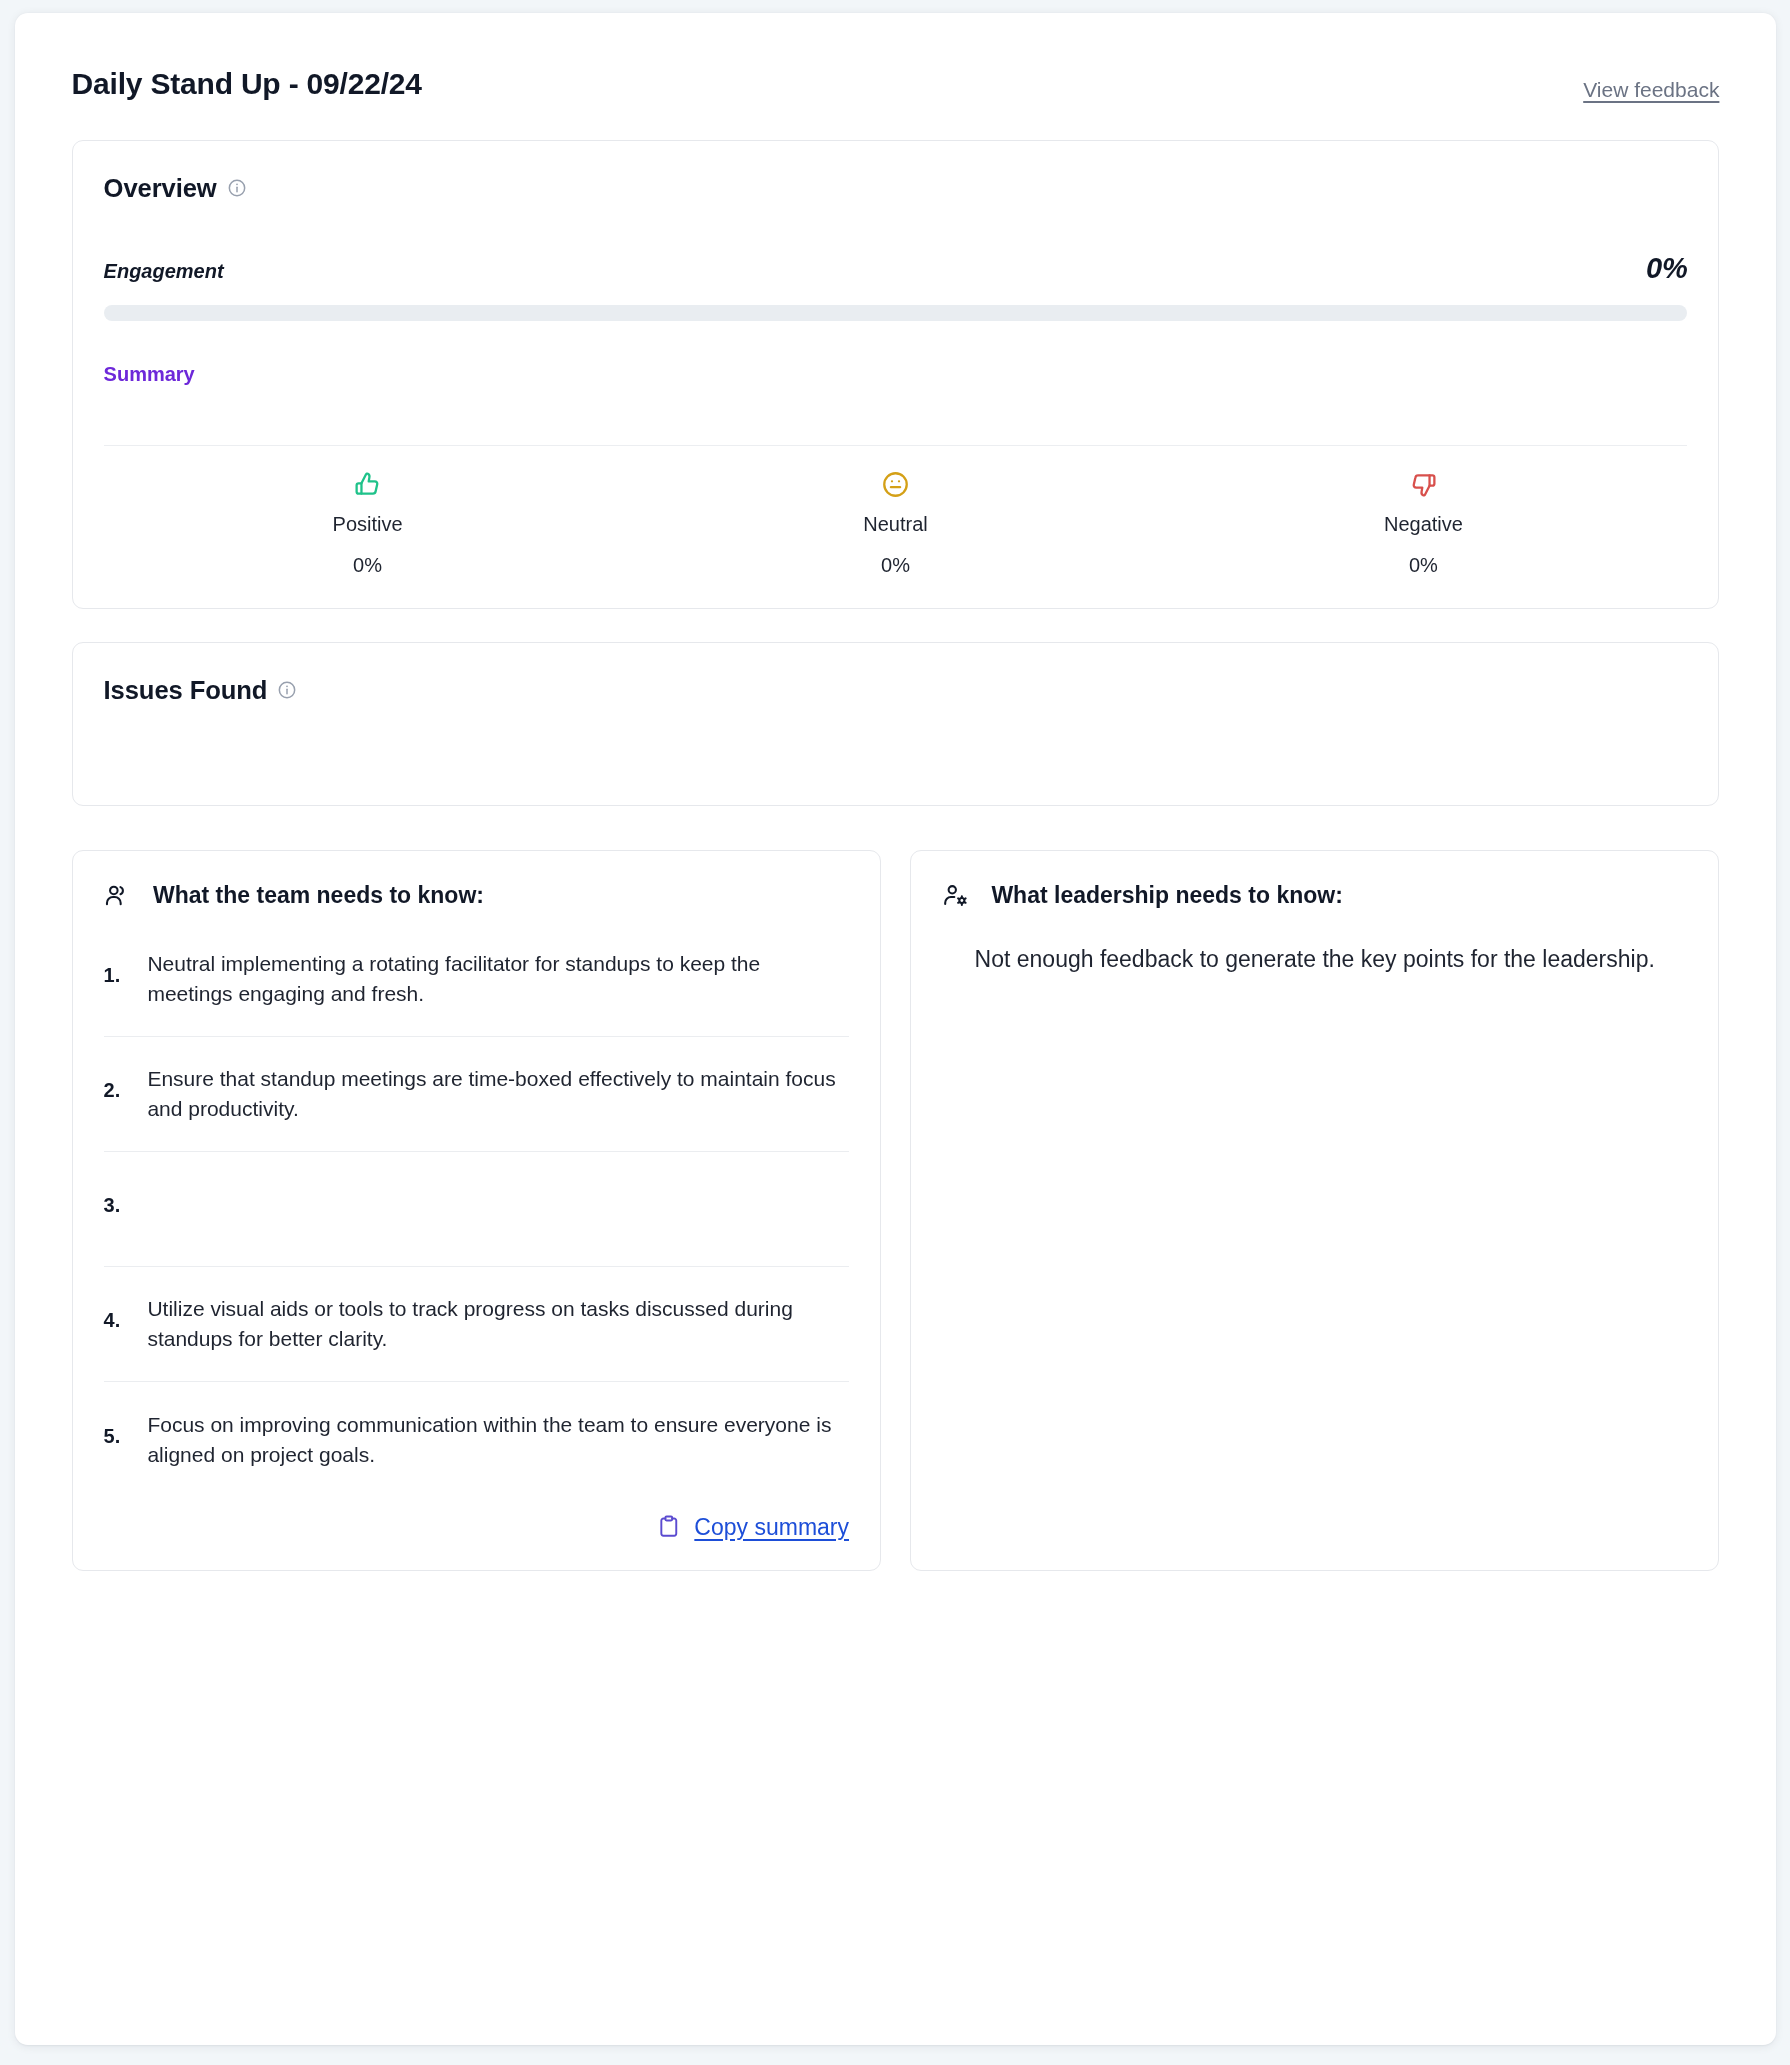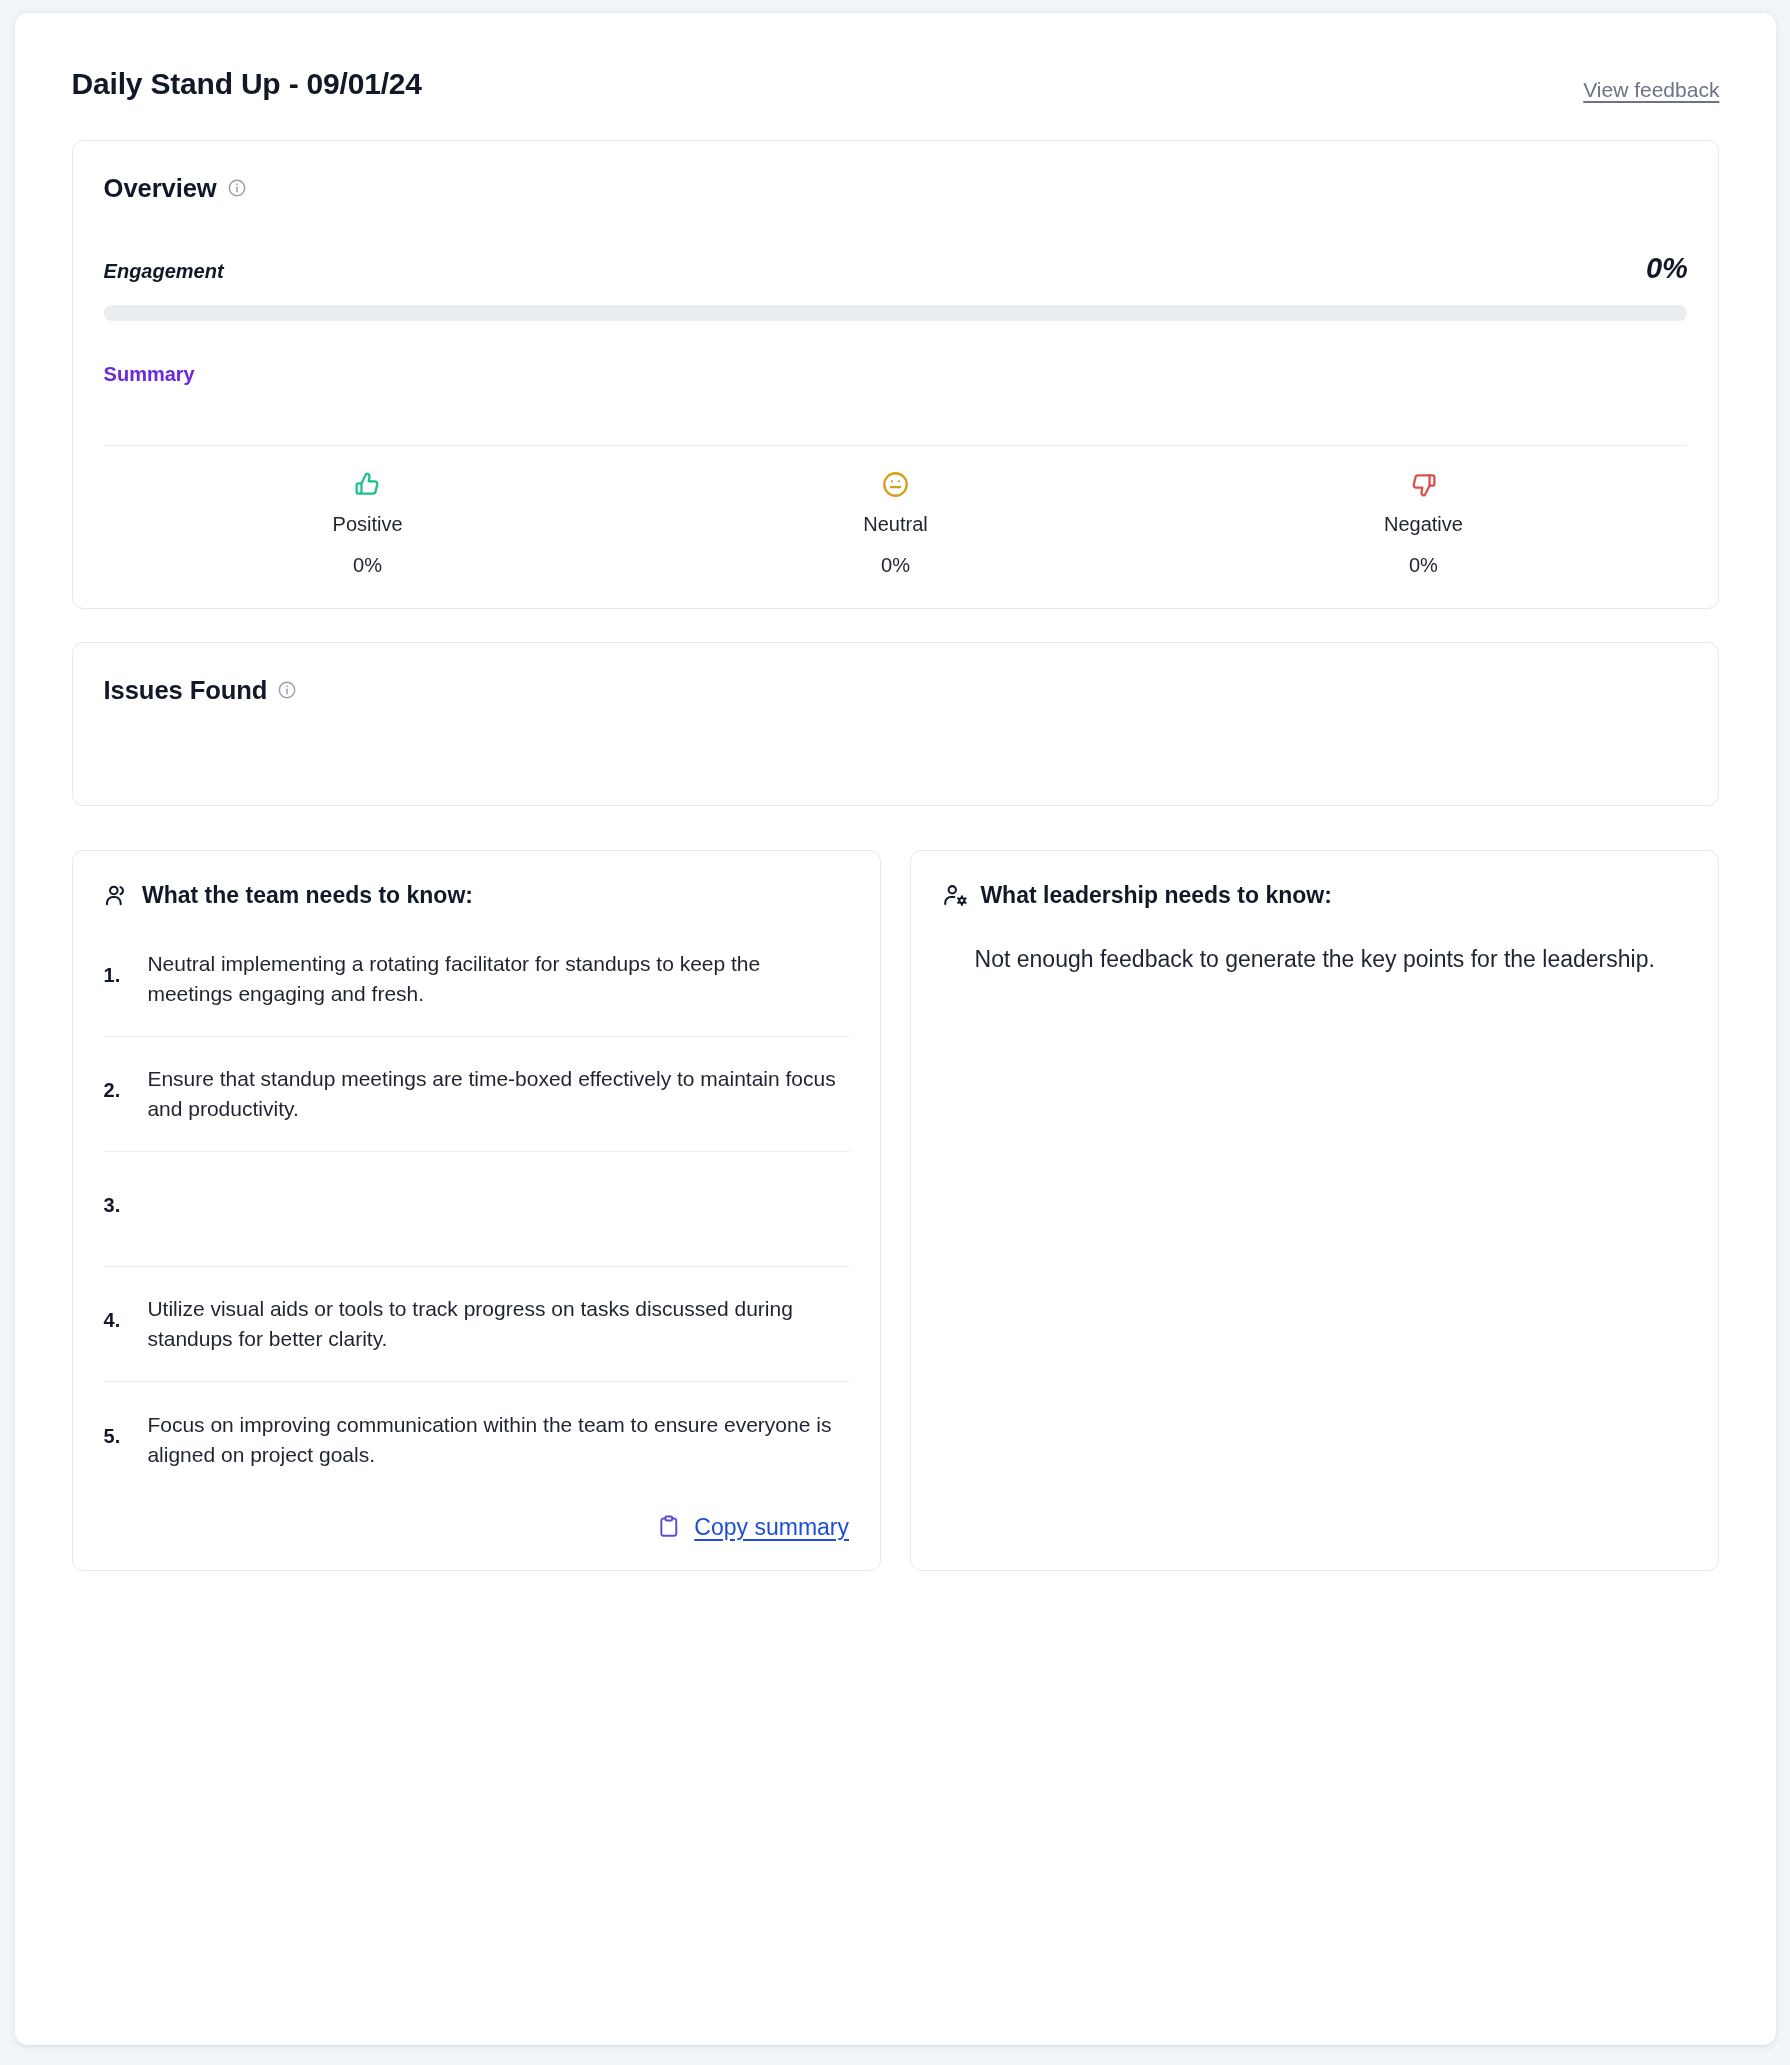--- a/index.html
+++ b/index.html
@@ -183,21 +183,21 @@
   .col-panel {
     flex: 1 1 0;
     padding: 31px 31px 24px 31px;
     display: flex;
     flex-direction: column;
   }
 
   .col-header {
     display: flex;
     align-items: center;
-    gap: 11px;
+    gap: 22px;
     margin-bottom: 12.8px;
   }
   .col-header-icon {
     width: 27.4px;
     height: 27.4px;
     flex: 0 0 27.4px;
     color: #111827;
   }
   .col-header-text {
     font-size: 23px;
@@ -259,21 +259,21 @@
     padding: 20px 27.4px 0 27.4px;
   }
 </style>
 </head>
 <body>
 
 <div class="page">
   <div class="app-card">
 
     <div class="page-header">
-      <div class="page-title">Daily Stand Up - 09/01/24</div>
+      <div class="page-title">Daily Stand Up - 09/22/24</div>
       <a class="view-feedback">View feedback</a>
     </div>
 
     <div class="panel overview">
       <div class="panel-title-row">
         <div class="panel-title">Overview</div>
         <svg class="info-icon" viewBox="0 0 24 24" fill="none" stroke="currentColor" stroke-width="1.8">
           <circle cx="12" cy="12" r="9.2"></circle>
           <line x1="12" y1="11" x2="12" y2="16.5" stroke-linecap="round"></line>
           <circle cx="12" cy="7.6" r="1.05" fill="currentColor" stroke="none"></circle>

